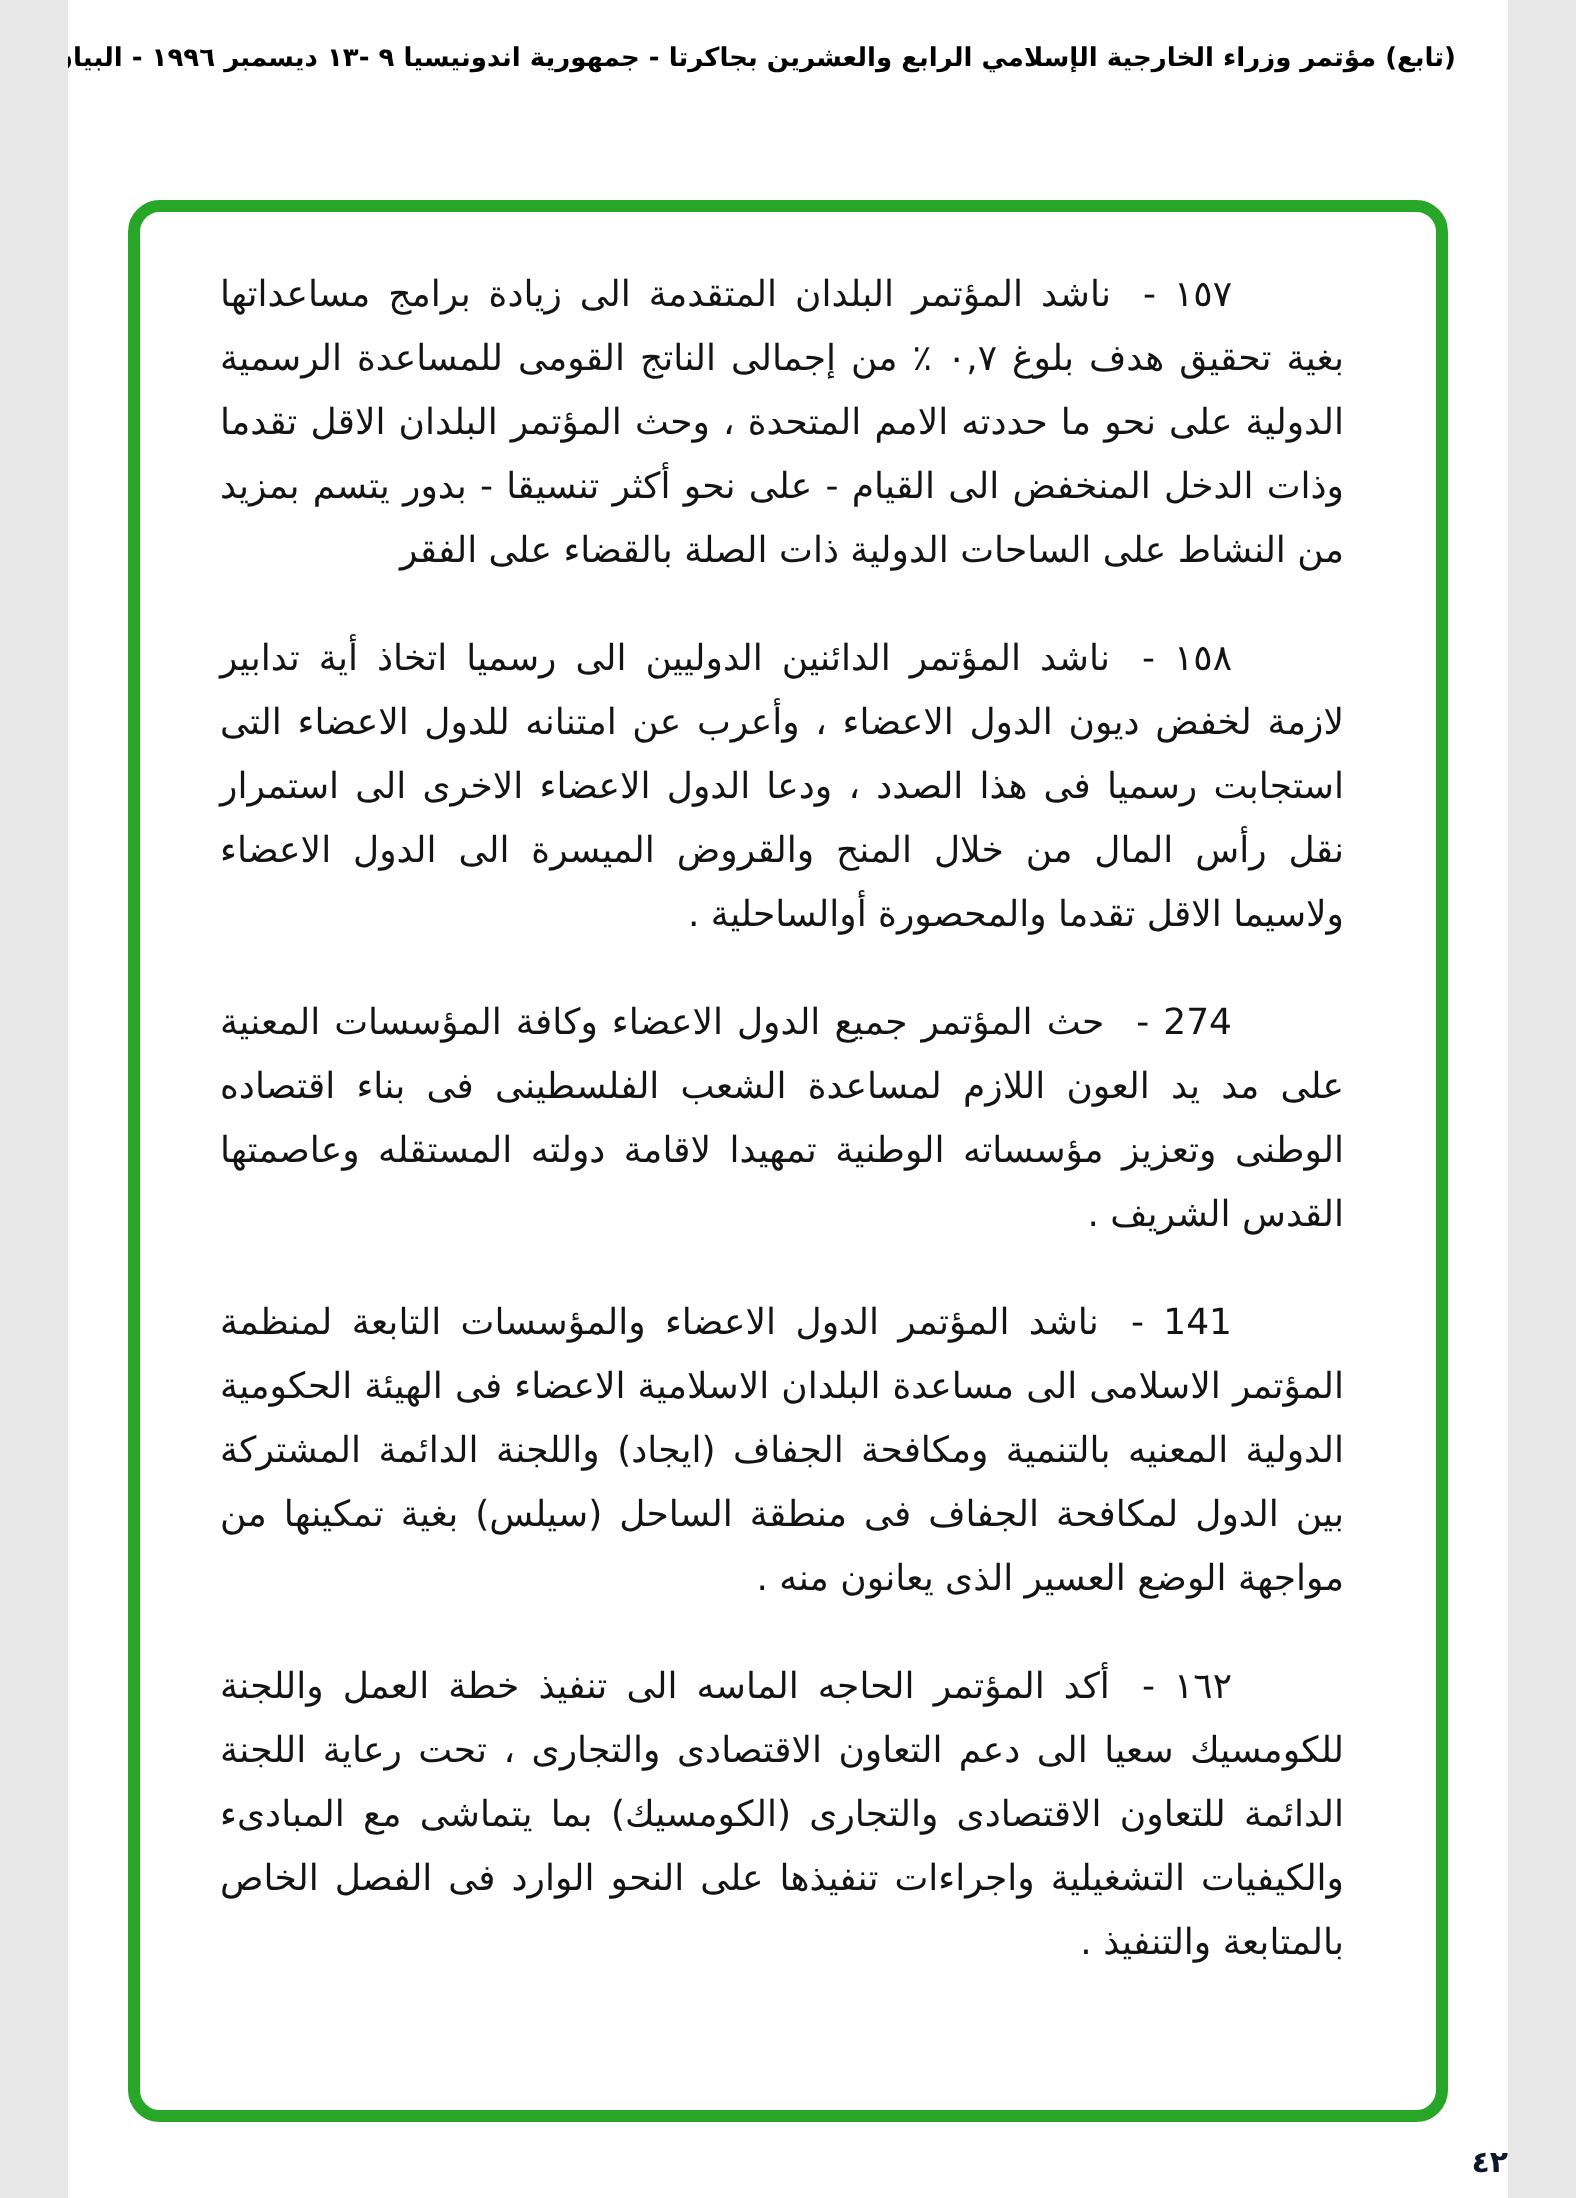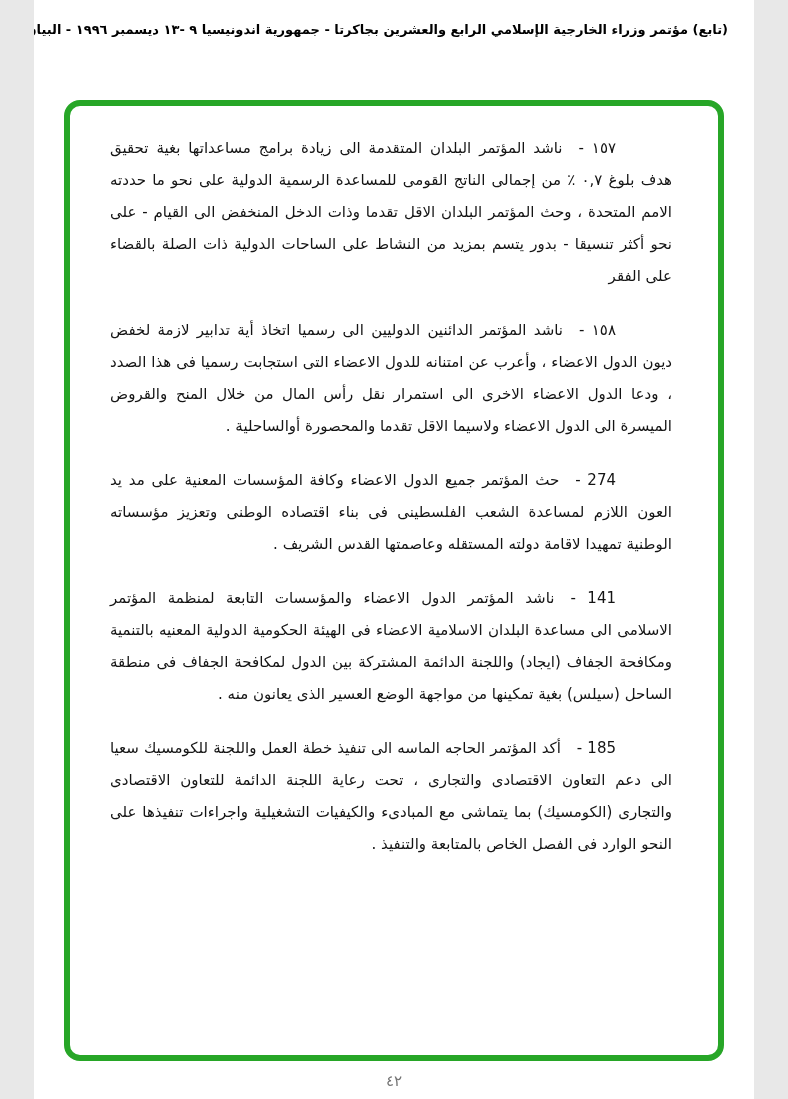--- a/index.html
+++ b/index.html
@@ -48,39 +48,40 @@
   }
   .content {
     position: absolute;
     inset: 0;
     padding: 26px 46px 14px 40px;
     direction: rtl;
     overflow: hidden;
   }
   p.para {
     margin: 0 0 22px 0;
-    font-size: 15px;
+    font-size: 18px;
     line-height: 32px;
     text-align: justify;
     text-indent: 56px;
     color: #141414;
   }
   p.para:last-child { margin-bottom: 0; }
   .para-num {
     margin-left: 16px;
     white-space: nowrap;
   }
   .page-number {
     position: absolute;
     bottom: 9px;
     left: 0;
     right: 0;
-    text-align: center;
+    text-align: right;
     font-size: 15px;
-    color: #737373;
+    color: #0f172a;
+    font-weight: bold;
   }
 </style>
 </head>
 <body>
 
 <div class="page">
 
   <div class="header">
     <div class="header-line1">(تابع) مؤتمر وزراء الخارجية الإسلامي الرابع والعشرين بجاكرتا - جمهورية اندونيسيا ٩ -١٣ ديسمبر ١٩٩٦ - البيان الختامي</div>
   </div>
@@ -99,21 +100,21 @@
       <p class="para">
         <span class="para-num">274 -</span><span>حث المؤتمر جميع الدول الاعضاء وكافة المؤسسات المعنية على مد يد العون اللازم لمساعدة الشعب الفلسطينى فى بناء اقتصاده الوطنى وتعزيز مؤسساته الوطنية تمهيدا لاقامة دولته المستقله وعاصمتها القدس الشريف .</span>
       </p>
 
 
       <p class="para">
         <span class="para-num">141 -</span><span>ناشد المؤتمر الدول الاعضاء والمؤسسات التابعة لمنظمة المؤتمر الاسلامى الى مساعدة البلدان الاسلامية الاعضاء فى الهيئة الحكومية الدولية المعنيه بالتنمية ومكافحة الجفاف (ايجاد) واللجنة الدائمة المشتركة بين الدول لمكافحة الجفاف فى منطقة الساحل (سيلس) بغية تمكينها من مواجهة الوضع العسير الذى يعانون منه .</span>
       </p>
 
       <p class="para">
-        <span class="para-num">185 -</span><span>أكد المؤتمر الحاجه الماسه الى تنفيذ خطة العمل واللجنة للكومسيك سعيا الى دعم التعاون الاقتصادى والتجارى ، تحت رعاية اللجنة الدائمة للتعاون الاقتصادى والتجارى (الكومسيك) بما يتماشى مع المبادىء والكيفيات التشغيلية واجراءات تنفيذها على النحو الوارد فى الفصل الخاص بالمتابعة والتنفيذ .</span>
+        <span class="para-num">١٦٢ -</span><span>أكد المؤتمر الحاجه الماسه الى تنفيذ خطة العمل واللجنة للكومسيك سعيا الى دعم التعاون الاقتصادى والتجارى ، تحت رعاية اللجنة الدائمة للتعاون الاقتصادى والتجارى (الكومسيك) بما يتماشى مع المبادىء والكيفيات التشغيلية واجراءات تنفيذها على النحو الوارد فى الفصل الخاص بالمتابعة والتنفيذ .</span>
       </p>
 
 
     </div>
   </div>
 
   <div class="page-number">٤٢</div>
 
 </div>
 

